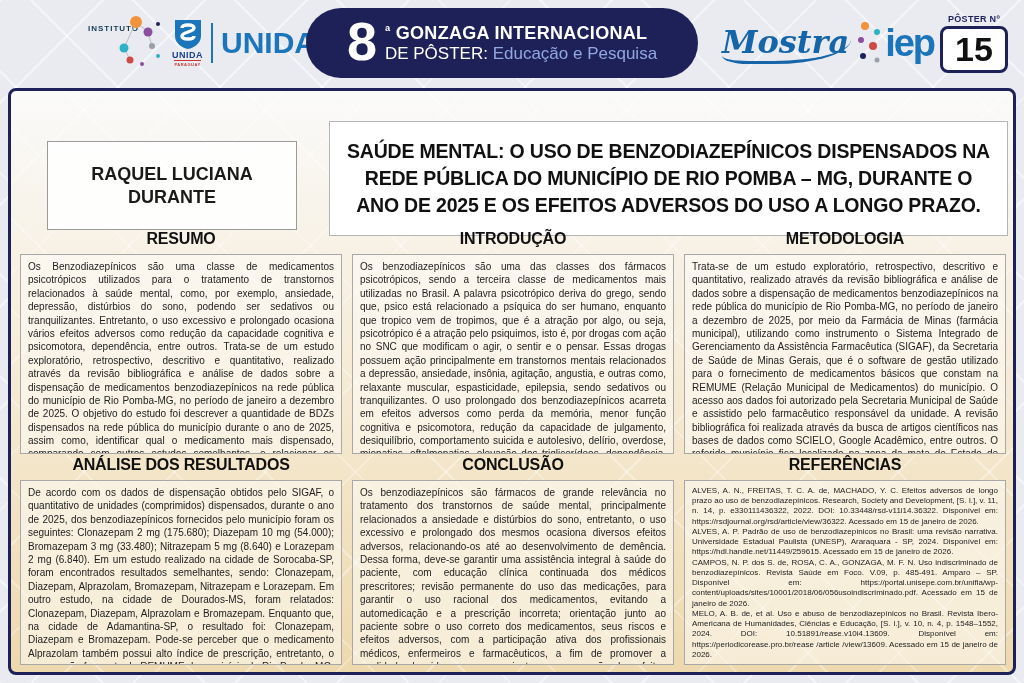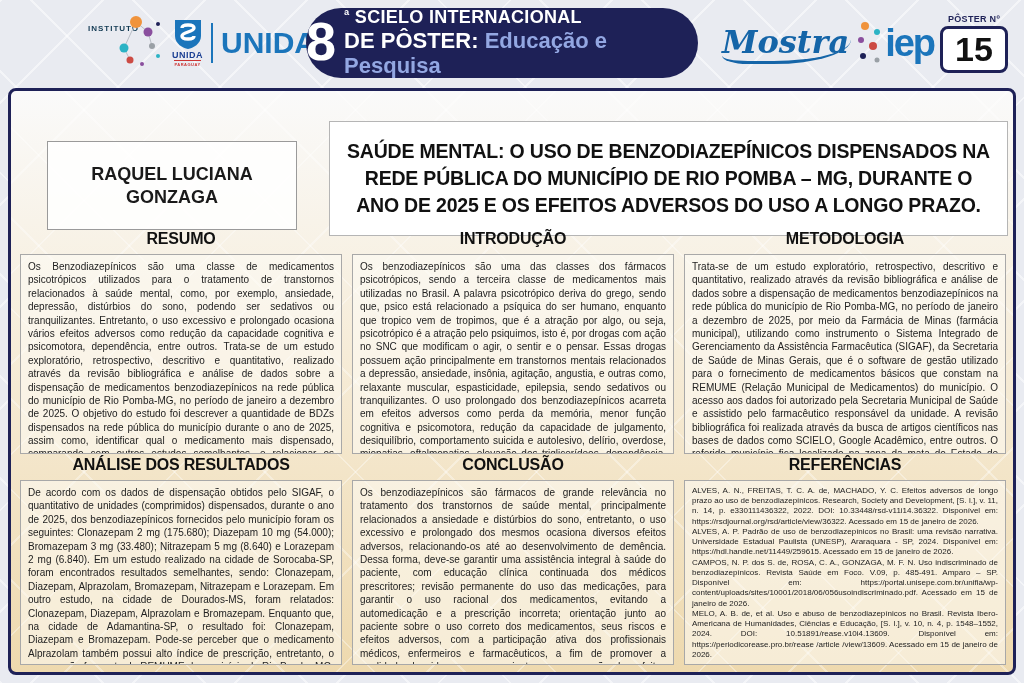--- a/index.html
+++ b/index.html
@@ -39,21 +39,21 @@
   .banner {
     position:absolute; left:306px; top:8px; width:392px; height:70px;
     background:#1e2157; border-radius:38px;
     display:flex; align-items:center; justify-content:center; gap:8px;
     color:#fff;
   }
   .banner-number { font-size:54px; font-weight:bold; line-height:1; margin-top:-4px; }
   .banner-lines { display:flex; flex-direction:column; line-height:1.15; }
   .banner-line1 { font-size:18px; font-weight:bold; letter-spacing:.3px; }
   .banner-ordinal { font-size:14px; vertical-align:top; }
-  .banner-line2 { font-size:22px; font-weight:bold; }
+  .banner-line2 { font-size:17px; font-weight:normal; }
   .banner-highlight { color:#93a7e2; }
 
   
   .mostra-logo { position:absolute; left:722px; top:18px; display:flex; align-items:center; }
   .mostra-script { font-family:"DejaVu Serif", serif; font-style:italic; font-weight:bold; font-size:32px; color:#1565a8; border-bottom:3px solid #1565a8; border-radius:0 0 60% 20%; padding:0 2px 0 0; }
   .mostra-dots { margin:0 2px; }
   .mostra-iep-word { font-size:38px; font-weight:bold; color:#1b75bb; letter-spacing:-2px; }
 
   
   .poster-no { position:absolute; left:940px; top:14px; width:68px; text-align:center; }
@@ -139,21 +139,21 @@
         <div class="unida-shield-sub">UNIDA</div>
         <div class="unida-shield-tiny">PARAGUAY</div>
       </div>
       <div class="unida-divider"></div>
       <div class="unida-word">UNIDA</div>
     </div>
 
     <div class="banner">
       <div class="banner-number">8</div>
       <div class="banner-lines">
-        <div class="banner-line1"><span class="banner-ordinal">ª</span> <span>SCIELO INTERNACIONAL</span></div>
+        <div class="banner-line1"><span class="banner-ordinal">ª</span> <span>GONZAGA INTERNACIONAL</span></div>
         <div class="banner-line2"><span>DE PÔSTER:</span> <span class="banner-highlight">Educação e Pesquisa</span></div>
       </div>
     </div>
 
     <div class="mostra-logo">
       <span class="mostra-script">Mostra</span>
       <svg class="mostra-dots" width="30" height="50" viewBox="0 0 30 50">
         <circle cx="12" cy="8" r="4" fill="#f0933c"></circle>
         <circle cx="24" cy="14" r="3" fill="#2bb3c5"></circle>
         <circle cx="8" cy="22" r="3" fill="#8a4f9e"></circle>
@@ -168,21 +168,21 @@
       <div class="poster-label">PÔSTER Nº</div>
       <div class="poster-box">15</div>
     </div>
 
   </div>
 
   <div class="main">
 
     <div class="author-box">
       <span>RAQUEL LUCIANA</span>
-      <span>GONZAGA</span>
+      <span>DURANTE</span>
     </div>
 
     <div class="title-box">
       <div class="title-text">SAÚDE MENTAL: O USO DE BENZODIAZEPÍNICOS DISPENSADOS NA REDE PÚBLICA DO MUNICÍPIO DE RIO POMBA – MG, DURANTE O ANO DE 2025 E OS EFEITOS ADVERSOS DO USO A LONGO PRAZO.</div>
     </div>
 
     <div class="cell r1 c1">
       <h2>RESUMO</h2>
       <div class="box">Os Benzodiazepínicos são uma classe de medicamentos psicotrópicos utilizados para o tratamento de transtornos relacionados à saúde mental, como, por exemplo, ansiedade, depressão, distúrbios do sono, podendo ser sedativos ou tranquilizantes. Entretanto, o uso excessivo e prolongado ocasiona vários efeitos adversos como redução da capacidade cognitiva e psicomotora, dependência, entre outros. Trata-se de um estudo exploratório, retrospectivo, descritivo e quantitativo, realizado através da revisão bibliográfica e análise de dados sobre a dispensação de medicamentos benzodiazepínicos na rede pública do município de Rio Pomba-MG, no período de janeiro a dezembro de 2025. O objetivo do estudo foi descrever a quantidade de BDZs dispensados na rede pública do município durante o ano de 2025, assim como, identificar qual o medicamento mais dispensado, comparando com outros estudos semelhantes, e relacionar os principais efeitos adversos do uso prolongado desses fármacos.</div>
     </div>

